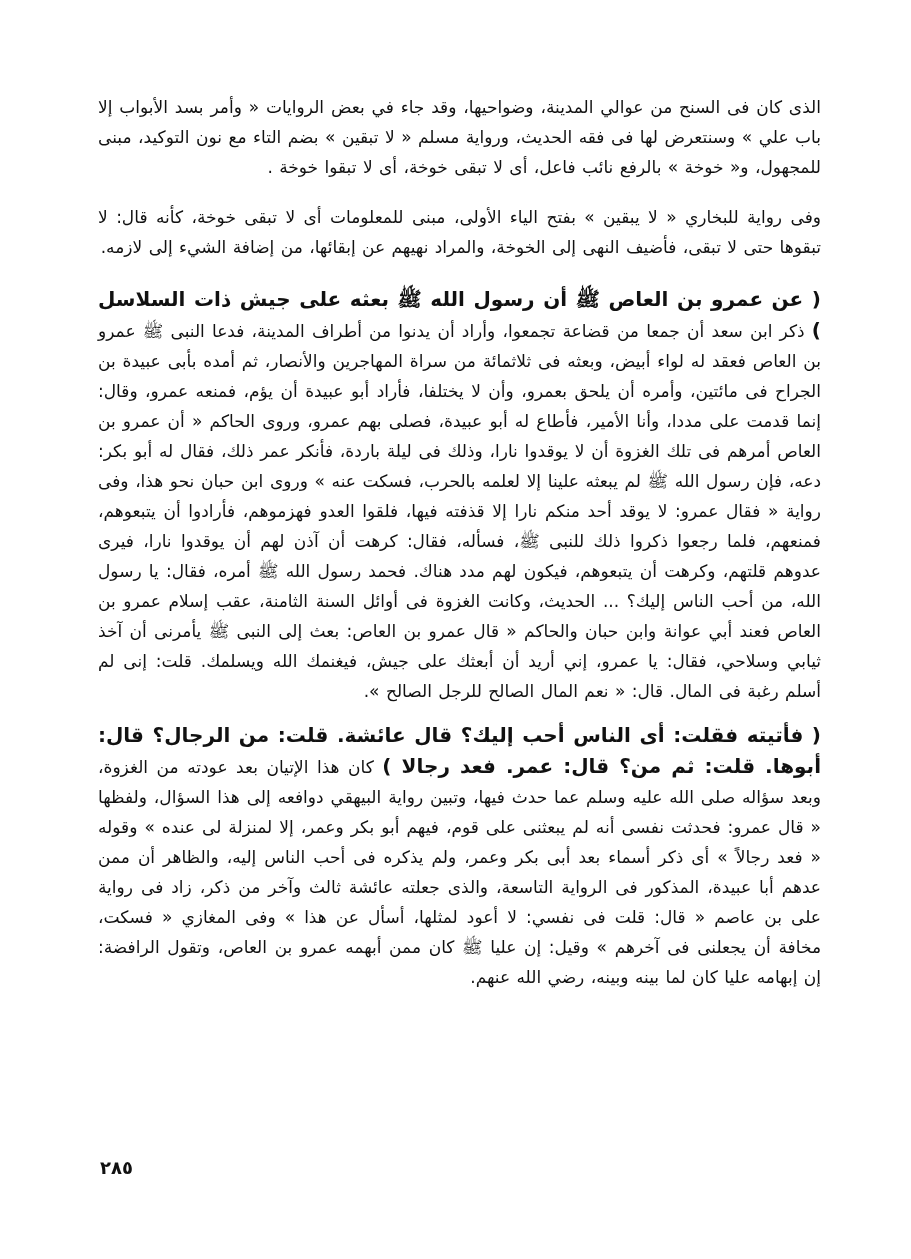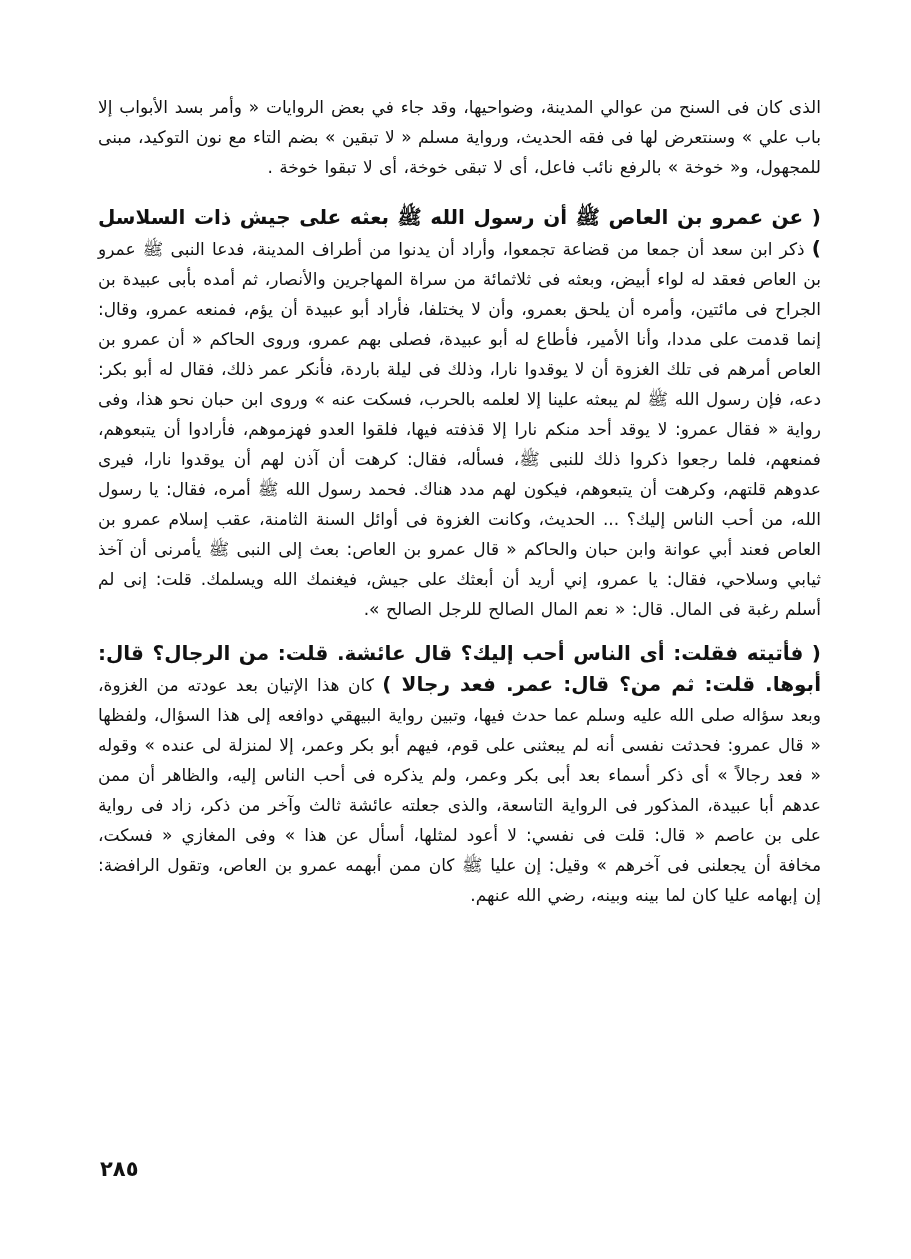--- a/index.html
+++ b/index.html
@@ -35,34 +35,37 @@
     .para.p3 { margin-bottom: 16px; }
     .para.p4 { margin-bottom: 14px; }
     .heading {
       font-weight: bold;
       font-size: 20px;
     }
     .page-number {
       position: absolute;
       left: 100px;
       top: 1157px;
-      font-size: 21px;
+      font-size: 18px;
       font-weight: bold;
       direction: rtl;
       color: #111111;
       letter-spacing: 1px;
     }
   </style>
 </head>
 <body>
 
 <div class="page">
   <p class="para p1">
     <span>الذى كان فى السنح من عوالي المدينة، وضواحيها، وقد جاء في بعض الروايات « وأمر بسد الأبواب إلا باب علي » وسنتعرض لها فى فقه الحديث، ورواية مسلم « لا تبقين » بضم التاء مع نون التوكيد، مبنى للمجهول، و« خوخة » بالرفع نائب فاعل، أى لا تبقى خوخة، أى لا تبقوا خوخة .</span>
   </p>
+  <p class="para p2">
+    <span>وفى رواية للبخاري « لا يبقين » بفتح الياء الأولى، مبنى للمعلومات أى لا تبقى خوخة، كأنه قال: لا تبقوها حتى لا تبقى، فأضيف النهى إلى الخوخة، والمراد نهيهم عن إبقائها، من إضافة الشيء إلى لازمه.</span>
+  </p>
   <p class="para p4">
     <span class="heading">( عن عمرو بن العاص ﷺ أن رسول الله ﷺ بعثه على جيش ذات السلاسل )</span><span> ذكر ابن سعد أن جمعا من قضاعة تجمعوا، وأراد أن يدنوا من أطراف المدينة، فدعا النبى ﷺ عمرو بن العاص فعقد له لواء أبيض، وبعثه فى ثلاثمائة من سراة المهاجرين والأنصار، ثم أمده بأبى عبيدة بن الجراح فى مائتين، وأمره أن يلحق بعمرو، وأن لا يختلفا، فأراد أبو عبيدة أن يؤم، فمنعه عمرو، وقال: إنما قدمت على مددا، وأنا الأمير، فأطاع له أبو عبيدة، فصلى بهم عمرو، وروى الحاكم « أن عمرو بن العاص أمرهم فى تلك الغزوة أن لا يوقدوا نارا، وذلك فى ليلة باردة، فأنكر عمر ذلك، فقال له أبو بكر: دعه، فإن رسول الله ﷺ لم يبعثه علينا إلا لعلمه بالحرب، فسكت عنه » وروى ابن حبان نحو هذا، وفى رواية « فقال عمرو: لا يوقد أحد منكم نارا إلا قذفته فيها، فلقوا العدو فهزموهم، فأرادوا أن يتبعوهم، فمنعهم، فلما رجعوا ذكروا ذلك للنبى ﷺ، فسأله، فقال: كرهت أن آذن لهم أن يوقدوا نارا، فيرى عدوهم قلتهم، وكرهت أن يتبعوهم، فيكون لهم مدد هناك. فحمد رسول الله ﷺ أمره، فقال: يا رسول الله، من أحب الناس إليك؟ ... الحديث، وكانت الغزوة فى أوائل السنة الثامنة، عقب إسلام عمرو بن العاص فعند أبي عوانة وابن حبان والحاكم « قال عمرو بن العاص: بعث إلى النبى ﷺ يأمرنى أن آخذ ثيابي وسلاحي، فقال: يا عمرو، إني أريد أن أبعثك على جيش، فيغنمك الله ويسلمك. قلت: إنى لم أسلم رغبة فى المال. قال: « نعم المال الصالح للرجل الصالح ».</span>
   </p>
   <p class="para p5">
     <span class="heading">( فأتيته فقلت: أى الناس أحب إليك؟ قال عائشة. قلت: من الرجال؟ قال: أبوها. قلت: ثم من؟ قال: عمر. فعد رجالا )</span><span> كان هذا الإتيان بعد عودته من الغزوة، وبعد سؤاله صلى الله عليه وسلم عما حدث فيها، وتبين رواية البيهقي دوافعه إلى هذا السؤال، ولفظها « قال عمرو: فحدثت نفسى أنه لم يبعثنى على قوم، فيهم أبو بكر وعمر، إلا لمنزلة لى عنده » وقوله « فعد رجالاً » أى ذكر أسماء بعد أبى بكر وعمر، ولم يذكره فى أحب الناس إليه، والظاهر أن ممن عدهم أبا عبيدة، المذكور فى الرواية التاسعة، والذى جعلته عائشة ثالث وآخر من ذكر، زاد فى رواية على بن عاصم « قال: قلت فى نفسي: لا أعود لمثلها، أسأل عن هذا » وفى المغازي « فسكت، مخافة أن يجعلنى فى آخرهم » وقيل: إن عليا ﷺ كان ممن أبهمه عمرو بن العاص، وتقول الرافضة: إن إبهامه عليا كان لما بينه وبينه، رضي الله عنهم.</span>
   </p>
 </div>
 
 <div class="page-number">٢٨٥</div>
 

